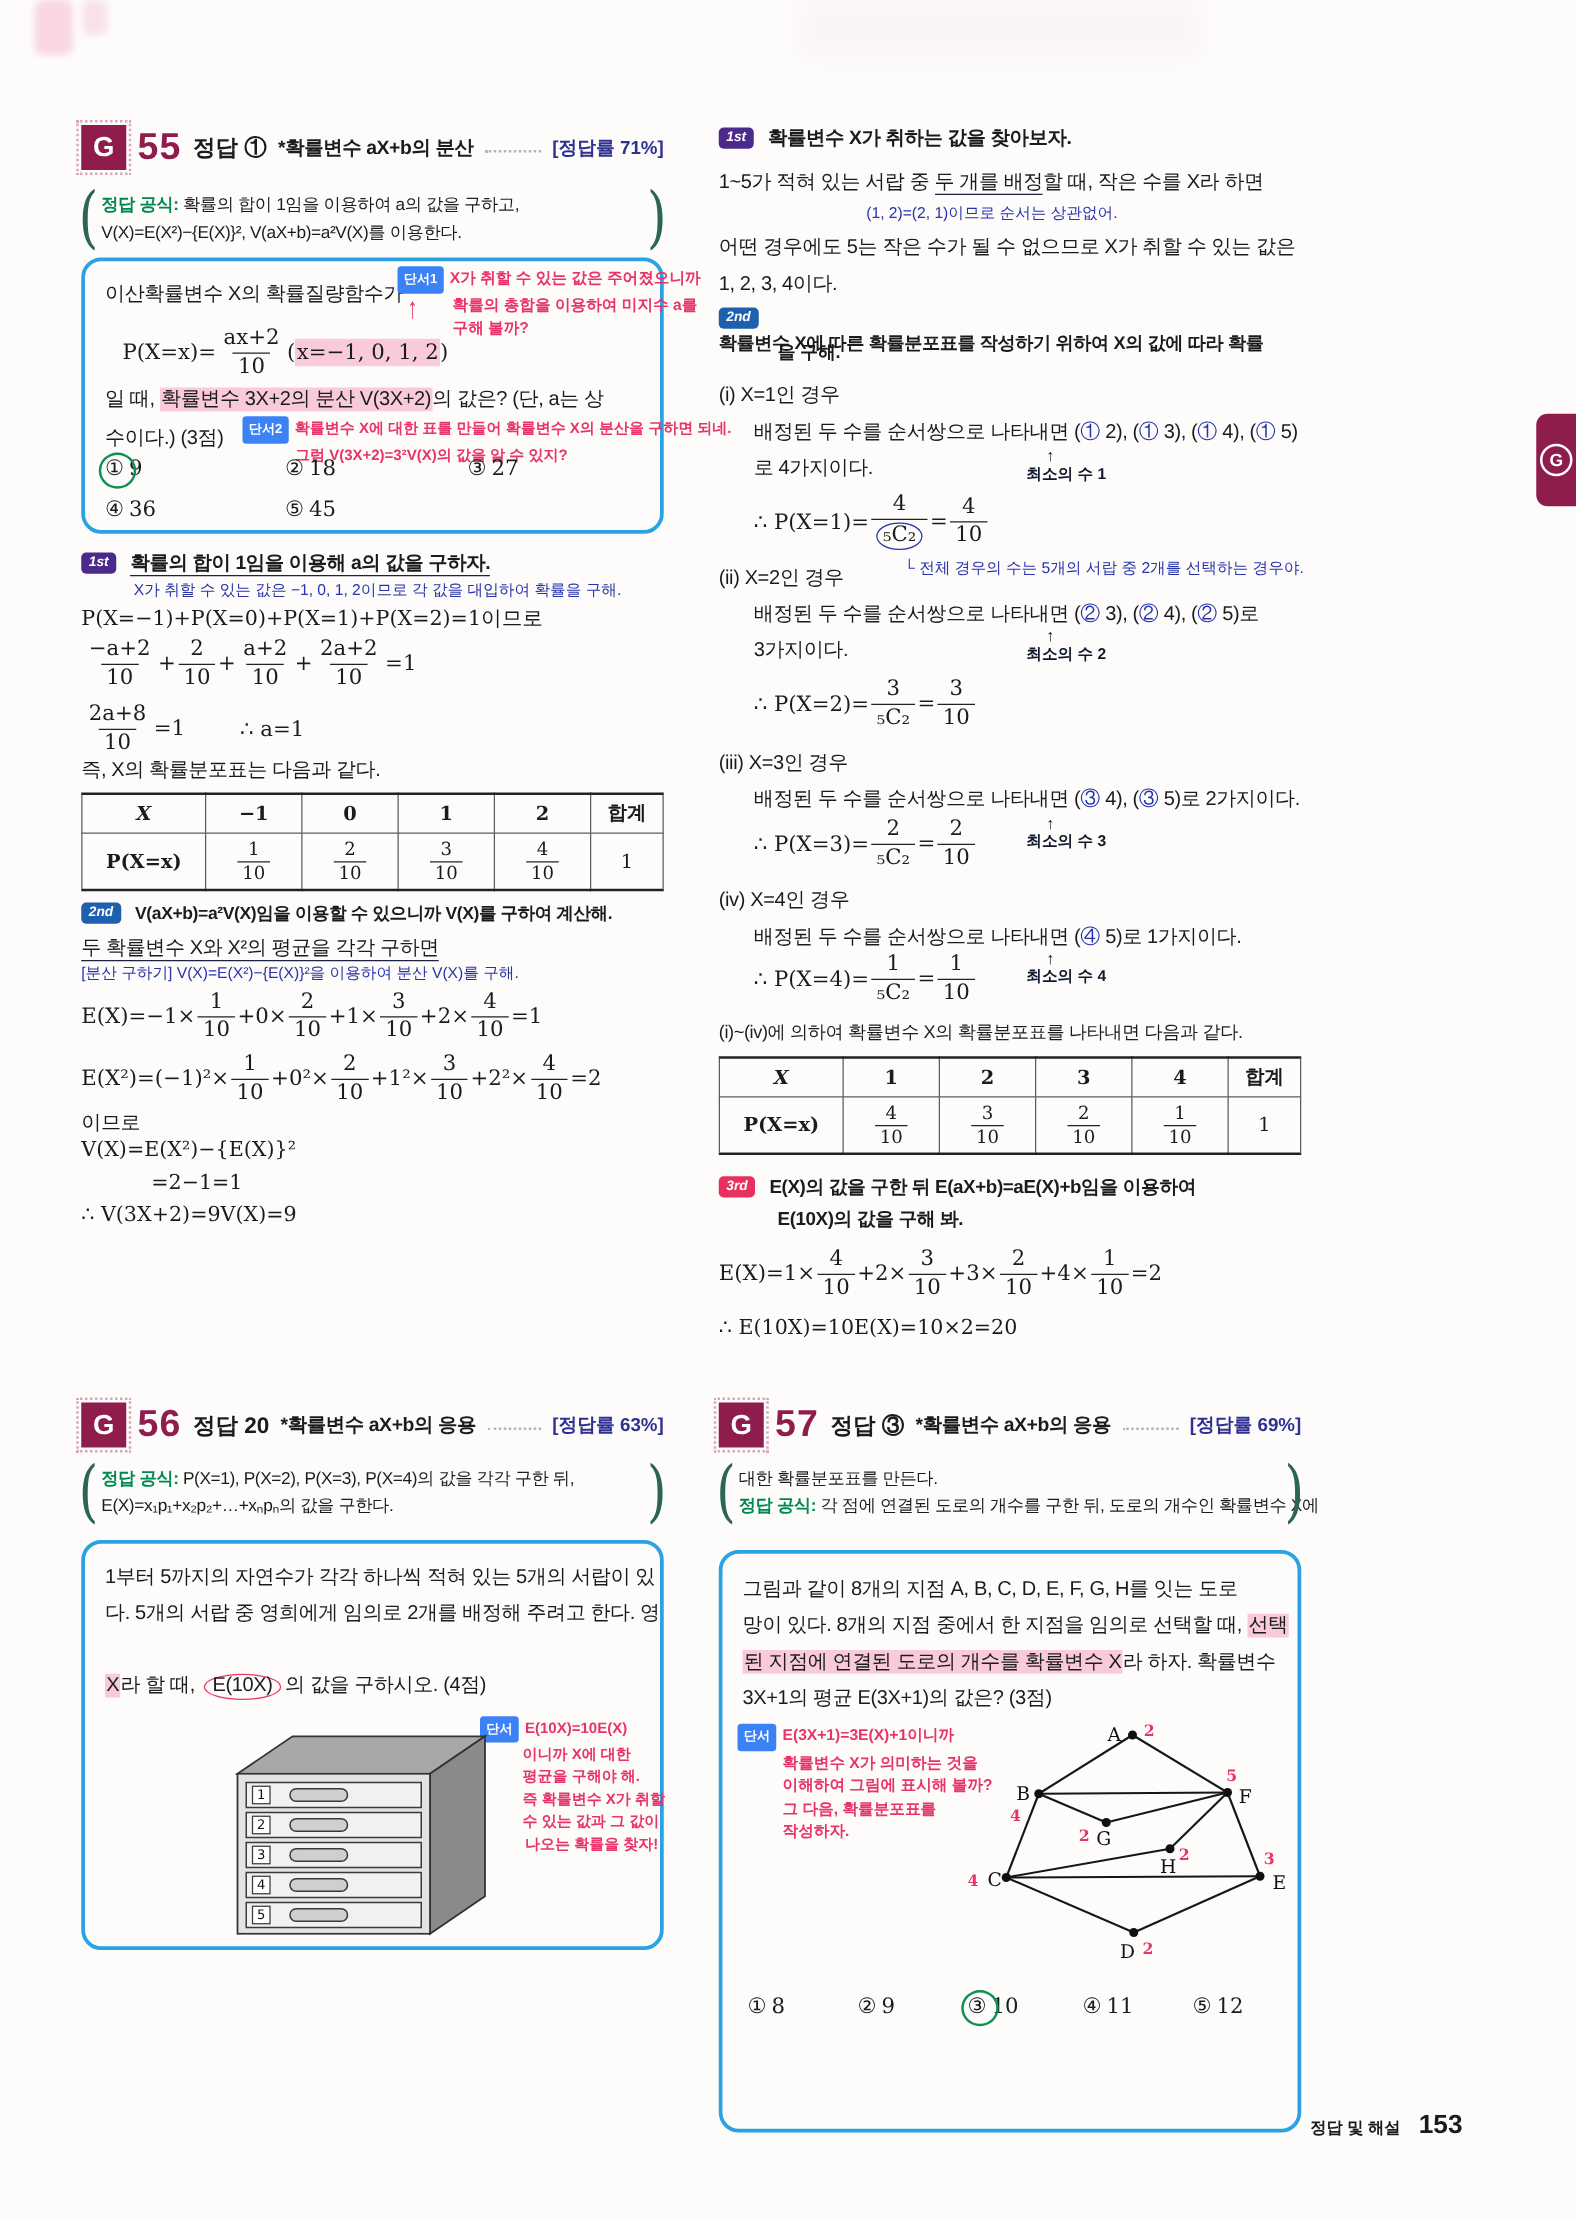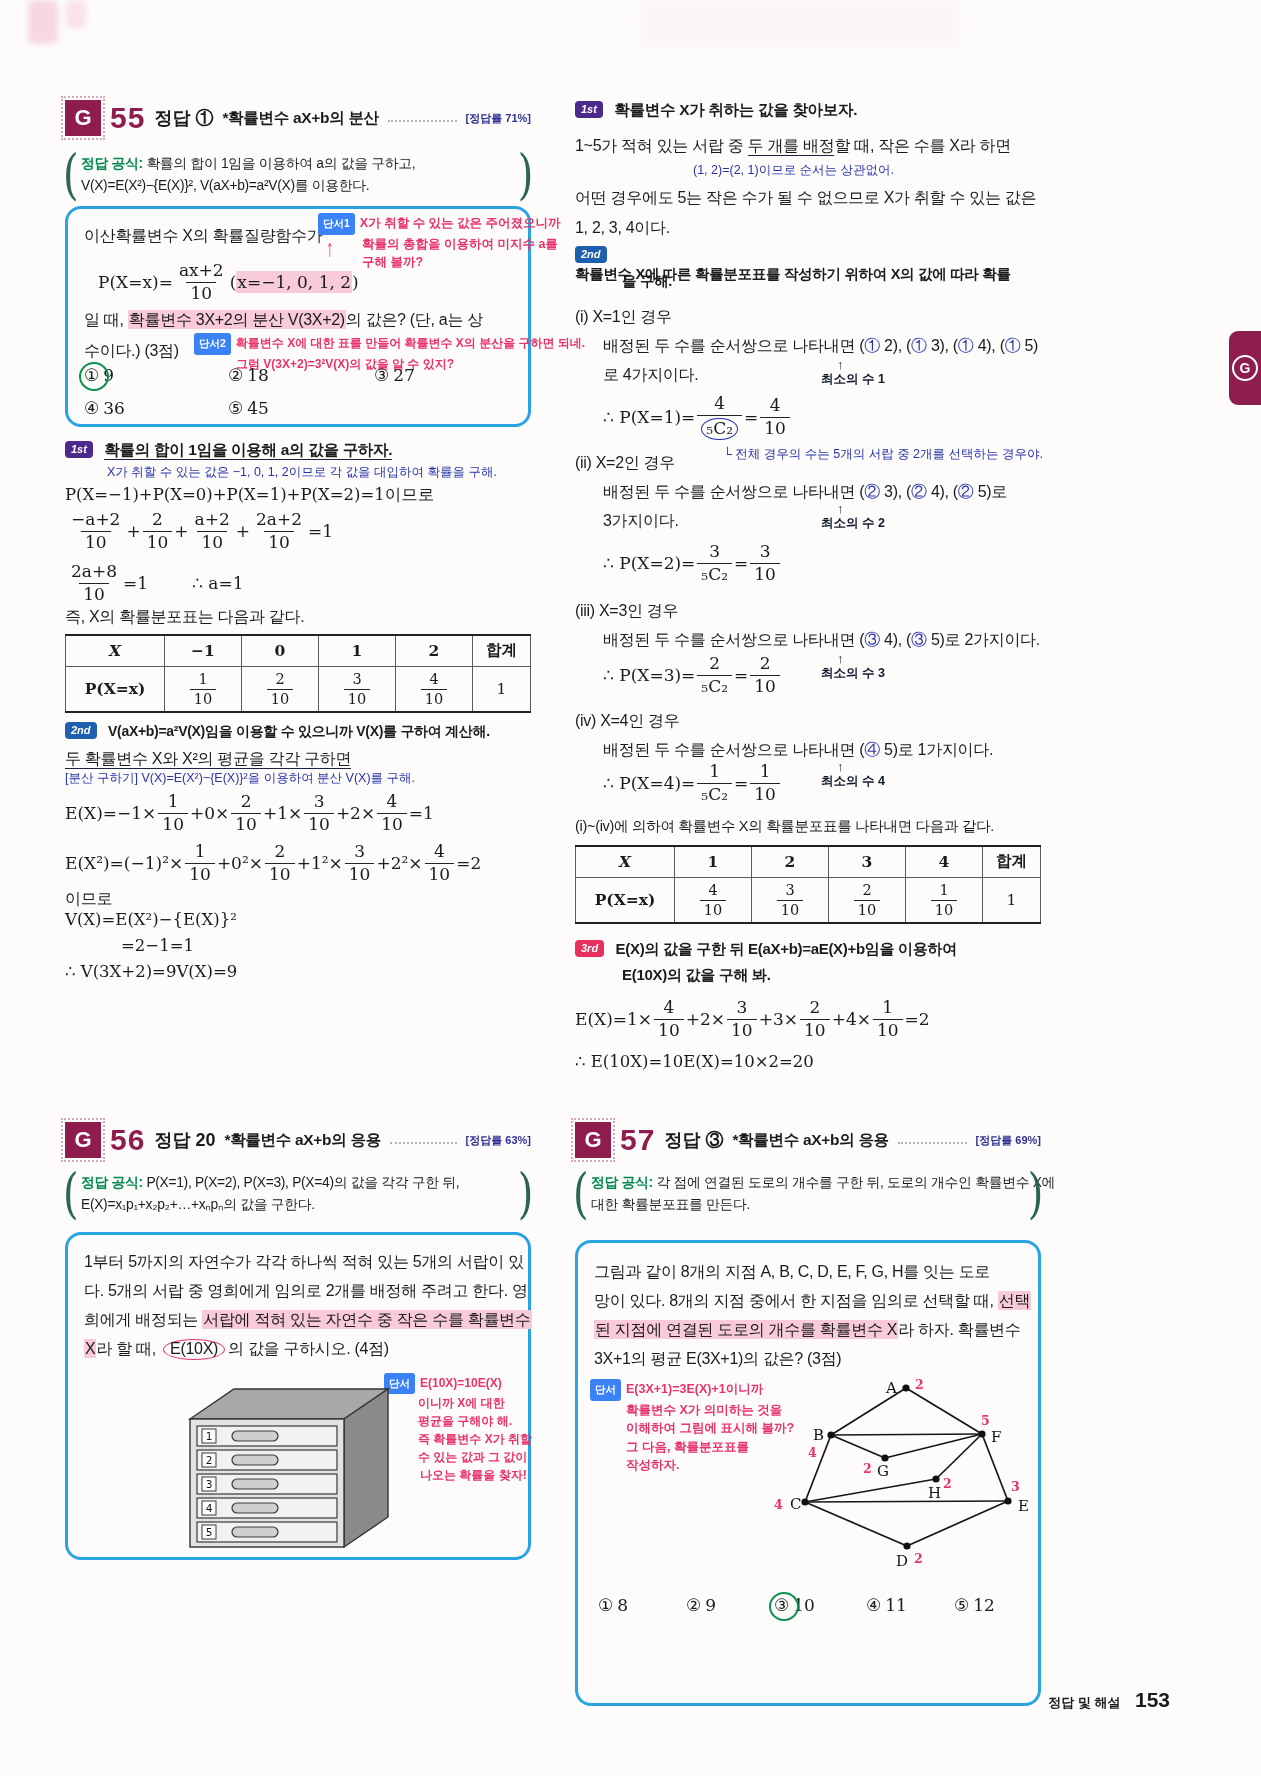--- a/index.html
+++ b/index.html
@@ -25,21 +25,21 @@
   .minnote{position:absolute;color:#0f172a;font-size:12.5px;font-weight:bold;white-space:nowrap;}
   .minnote::before{content:"↑";display:block;margin-left:16px;font-size:13px;line-height:13px;}
   
   .hrow{position:absolute;display:flex;align-items:center;width:466px;gap:9px;}
   .gb{width:36px;height:36px;background:#8e1d4e;color:#fff;font-size:22px;font-weight:bold;
       display:flex;align-items:center;justify-content:center;outline:2px dotted #d8a8bc;outline-offset:2.5px;flex:0 0 36px;}
   .hn{color:#8e1d4e;font-size:30px;font-weight:bold;letter-spacing:1px;}
   .ha{font-size:18px;font-weight:bold;white-space:nowrap;}
   .ht{font-size:15.5px;font-weight:bold;white-space:nowrap;letter-spacing:-0.3px;}
   .leader{flex:1;border-bottom:2px dotted #b5b5b5;height:5px;min-width:14px;}
-  .rate{color:#2e3192;font-weight:bold;font-size:11px;white-space:nowrap;}
+  .rate{color:#2e3192;font-weight:bold;font-size:15px;white-space:nowrap;}
   
   .fbox{position:absolute;left:0;width:466px;box-sizing:border-box;padding:2px 16px;
         font-size:13.8px;line-height:22px;letter-spacing:-0.3px;white-space:nowrap;}
   .fbox::before,.fbox::after{position:absolute;top:50%;font-family:"DejaVu Serif",serif;
         font-size:40px;color:#2a6652;transform:translateY(-52%) scaleY(1.35);}
   .fbox::before{content:"(";left:-2px;}
   .fbox::after{content:")";right:-2px;}
   .fl{color:#00894e;font-weight:bold;}
   .bluebox{position:absolute;left:0;width:466px;border:3.5px solid #29a3e2;border-radius:16px;box-sizing:border-box;}
   .badge{display:inline-block;color:#fff;font-size:11px;font-weight:bold;font-style:italic;
@@ -271,21 +271,20 @@
 
     <div class="fbox" style="top:1170px;">
       <div><span class="fl">정답 공식:</span>
         <span>P(X=1), P(X=2), P(X=3), P(X=4)의 값을 각각 구한 뒤,</span></div>
       <div>E(X)=x₁p₁+x₂p₂+…+xₙpₙ의 값을 구한다.</div>
     </div>
 
     <div class="bluebox" style="top:1232px;height:328px;">
       <div class="ab kr" style="left:16px;top:12px;">1부터 5까지의 자연수가 각각 하나씩 적혀 있는 5개의 서랍이 있</div>
       <div class="ab kr" style="left:16px;top:41px;">다. 5개의 서랍 중 영희에게 임의로 2개를 배정해 주려고 한다. 영</div>
-      <div class="ab kr" style="left:16px;top:70px;"><span>희에게 배정되는 </span><span class="hl">서랍에 적혀 있는 자연수 중 작은 수를 확률변수</span></div>
       <div class="ab kr" style="left:16px;top:99px;"><span class="hl">X</span><span>라 할 때, </span><span class="redcirc">E(10X)</span><span>의 값을 구하시오. (4점)</span></div>
       <div class="ab rnote" style="left:316px;top:138px;font-size:12px;line-height:18px;">
         <div><span class="hintb">단서</span><span>E(10X)=10E(X)</span></div>
         <div style="margin-left:34px;">이니까 X에 대한</div>
         <div style="margin-left:34px;">평균을 구해야 해.</div>
         <div style="margin-left:34px;">즉 확률변수 X가 취할</div>
         <div style="margin-left:34px;">수 있는 값과 그 값이</div>
         <div style="margin-left:36px;">나오는 확률을 찾자!</div>
       </div>
       <svg id="cabinet" class="ab" style="left:102px;top:146px;" width="235" height="172">
@@ -470,23 +469,23 @@
     <div class="hrow" style="top:1122px;">
       <div class="gb">G</div>
       <div class="hn">57</div>
       <div class="ha">정답 ③</div>
       <div class="ht">*확률변수 aX+b의 응용</div>
       <div class="leader"></div>
       <div class="rate">[정답률 69%]</div>
     </div>
 
     <div class="fbox" style="top:1170px;">
+      <div>대한 확률분포표를 만든다.</div>
       <div><span class="fl">정답 공식:</span>
         <span>각 점에 연결된 도로의 개수를 구한 뒤, 도로의 개수인 확률변수 X에</span></div>
-      <div>대한 확률분포표를 만든다.</div>
     </div>
 
     <div class="bluebox" style="top:1240px;height:466px;">
       <div class="ab kr" style="left:16px;top:14px;">그림과 같이 8개의 지점 A, B, C, D, E, F, G, H를 잇는 도로</div>
       <div class="ab kr" style="left:16px;top:43px;"><span>망이 있다. 8개의 지점 중에서 한 지점을 임의로 선택할 때, </span><span class="hl">선택</span></div>
       <div class="ab kr" style="left:16px;top:72px;"><span class="hl">된 지점에 연결된 도로의 개수를 확률변수 X</span><span>라 하자. 확률변수</span></div>
       <div class="ab kr" style="left:16px;top:101px;">3X+1의 평균 E(3X+1)의 값은? (3점)</div>
       <div class="ab rnote" style="left:12px;top:136px;font-size:12.5px;">
         <div><span class="hintb">단서</span><span>E(3X+1)=3E(X)+1이니까</span></div>
         <div style="margin-left:36px;">확률변수 X가 의미하는 것을</div>

